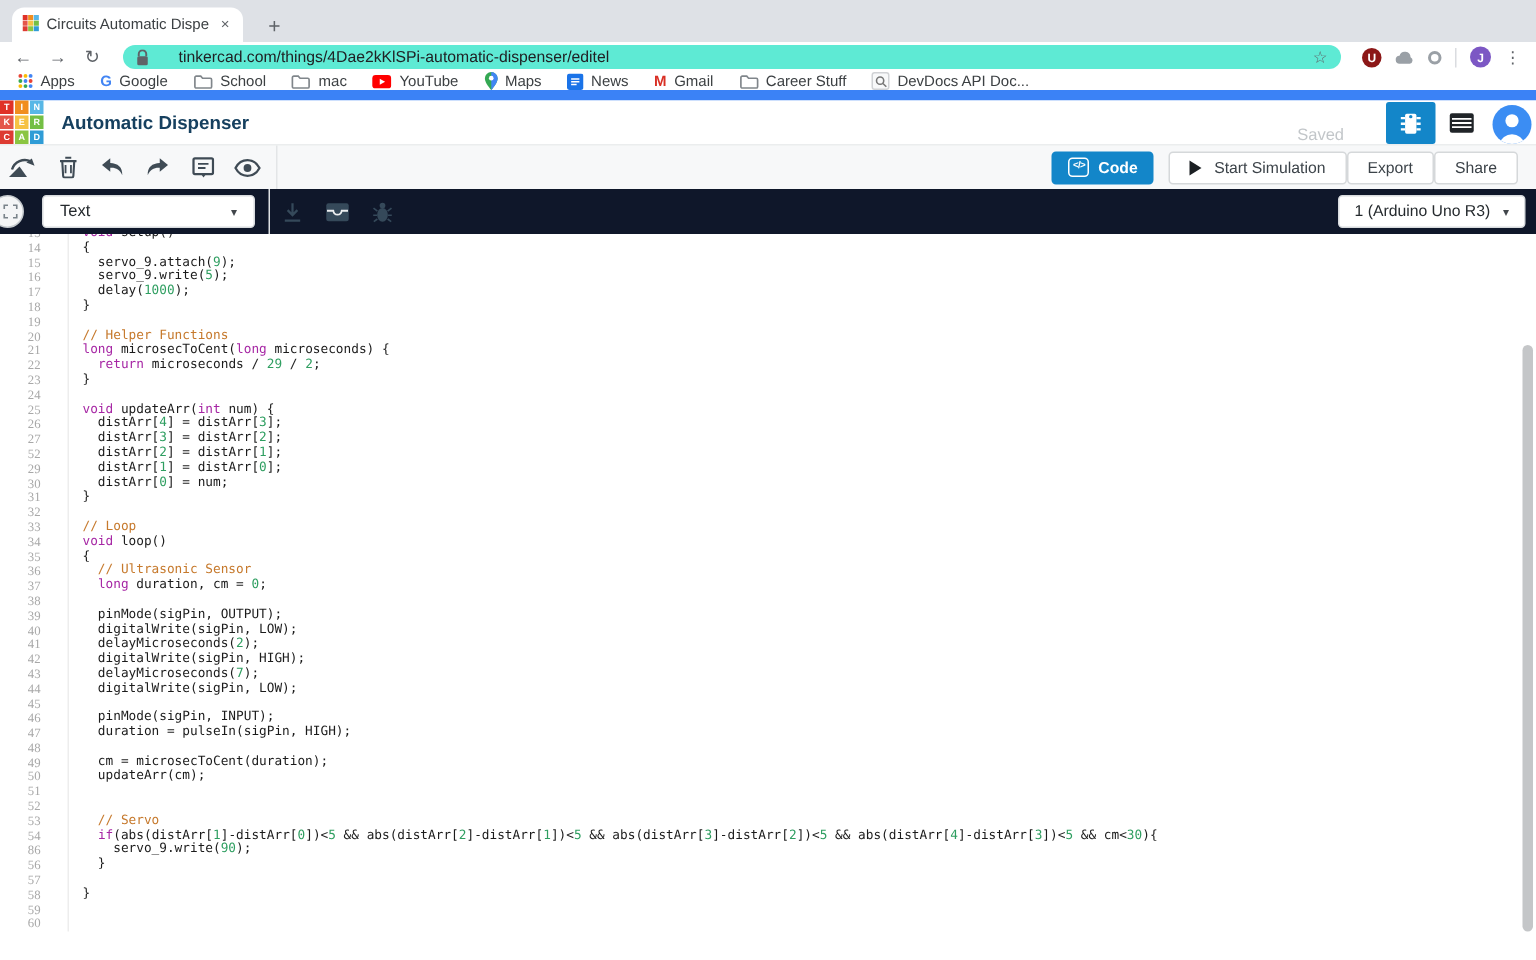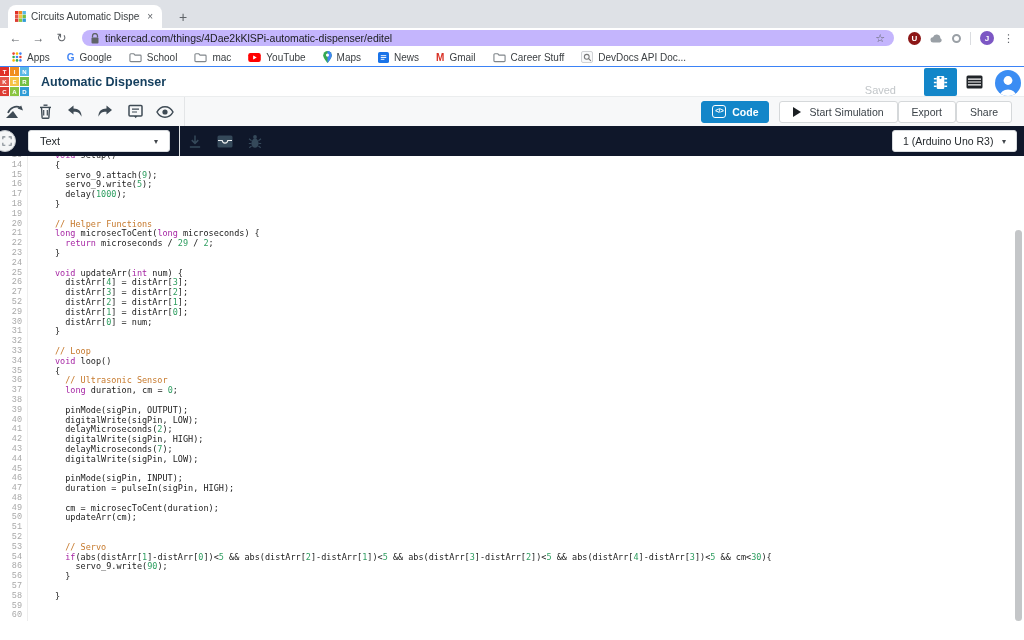--- a/index.html
+++ b/index.html
@@ -8,30 +8,30 @@
 
   
   .tabstrip{position:absolute;top:0;left:0;right:0;height:28px;background:#dee1e6;display:flex;align-items:flex-end}
   .tab{position:relative;margin-left:8px;width:154px;height:23px;background:#fff;border-radius:8px 8px 0 0;display:flex;align-items:center;padding:0 7px;gap:5px}
   .tab-title{flex:1;font-size:10px;color:#3c4043;white-space:nowrap;overflow:hidden}
   .tab-close{font-size:10px;color:#5f6368;padding:0 2px;cursor:pointer}
   .newtab{width:26px;height:23px;display:flex;align-items:center;justify-content:center;font-size:14px;color:#5f6368;margin-left:8px}
   .addressbar{position:absolute;top:28px;height:20px;left:0;right:0;background:#fff;display:flex;align-items:center}
   .nav-ic{width:23px;text-align:center;font-size:12px;color:#5f6368;cursor:pointer}
   .nav-ic:first-child{margin-left:4px}
-  .omnibox{height:16px;flex:1;margin-left:9px;background:#c4b5fd;border-radius:8px;display:flex;align-items:center;padding:0 9px;gap:6px}
+  .omnibox{height:16px;flex:1;margin-left:9px;background:#5eead4;border-radius:8px;display:flex;align-items:center;padding:0 9px;gap:20px}
   .url{font-size:10.5px;color:#202124;flex:1;white-space:nowrap;overflow:hidden}
   .star{font-size:11px;color:#5f6368;cursor:pointer}
   .extensions{display:flex;align-items:center;gap:9px;padding:0 10px 0 14px}
   .ext-badge{width:13px;height:13px;border-radius:50%;background:#8c1717;color:#fff;font-size:8px;font-weight:bold;display:flex;align-items:center;justify-content:center}
   .ring{display:inline-block;width:9px;height:9px;border:2px solid #9aa0a6;border-radius:50%}
   .vdiv{width:1px;height:13px;background:#dadce0}
   .profile{width:14px;height:14px;border-radius:50%;background:#7c57c4;color:#fff;font-size:8px;font-weight:bold;display:flex;align-items:center;justify-content:center}
   .more{font-size:11px;color:#5f6368}
-  .bookmarks{position:absolute;top:48px;height:19px;left:0;right:0;background:#fff;border-bottom:1px solid #3b82f6;display:flex;align-items:center;gap:17px;padding:0 12px;font-size:10px;color:#3c4043}
+  .bookmarks{position:absolute;top:48px;height:19px;left:0;right:0;background:#fff;border-bottom:7px solid #3b82f6;display:flex;align-items:center;gap:17px;padding:0 12px;font-size:10px;color:#3c4043}
   .bm{display:flex;align-items:center;gap:5px;white-space:nowrap;cursor:pointer}
   .bm .glyph{font-weight:bold;font-size:10px}
   .devdocs-box{display:inline-flex;align-items:center;justify-content:center;width:12px;height:12px;border:1px solid #d0d2d5;border-radius:2px;background:#f8f9fa}
 
   
   .tc-header{position:absolute;top:67px;height:29px;left:0;right:0;background:#fff;display:flex;align-items:center}
   .tc-logo{width:29px;height:29px;display:grid;grid-template-columns:repeat(3,1fr);grid-template-rows:repeat(3,1fr);gap:1px;cursor:pointer}
   .tc-tile{display:flex;align-items:center;justify-content:center;color:#fff;font-size:6px;font-weight:bold}
   .doc-title{margin-left:12px;font-size:12.5px;font-weight:bold;color:#16405f}
   .header-right{margin-left:auto;display:flex;align-items:flex-end;height:100%}
@@ -58,21 +58,21 @@
   .expand-btn{position:absolute;left:-6px;top:4px;width:22px;height:22px;border:1px solid #c3c8cc;border-radius:50%;background:#f4f5f6;display:flex;align-items:center;justify-content:flex-end;padding-right:3px;color:#7a838a;cursor:pointer}
   .select{height:22px;background:#fff;border:1px solid #d8dbde;border-radius:3px;display:inline-flex;align-items:center;font-size:11px;color:#24292d;cursor:pointer}
   .mode-select{margin-left:28px;width:142px;padding:0 11px;justify-content:space-between}
   .caret{font-size:8px;color:#41464b}
   .ct-div{width:1px;height:30px;background:#dee1e3;margin-left:9px}
   .ct-ic{width:30px;display:flex;justify-content:center;color:#35495a;cursor:pointer}
   .board-select{position:absolute;right:7px;top:4px;width:125px;padding:0 10px;justify-content:space-between;font-size:10.5px}
 
   
   .editor{position:absolute;top:156px;bottom:18px;left:0;right:0;background:#fff;overflow:hidden}
-  .gutter{position:absolute;top:-5px;left:0;width:28px;padding-right:5px;text-align:right;font-family:Liberation Mono, monospace;font-size:8.5px;line-height:9.8px;color:#a8a8a8;border-right:1px solid #ededed}
+  .gutter{position:absolute;top:-5px;left:0;width:46px;padding-right:18px;text-align:right;font-family:Liberation Serif, serif;font-size:8.5px;line-height:9.8px;color:#a8a8a8;border-right:1px solid #ededed}
   .gutter div{height:9.8px}
   .code{position:absolute;top:-5px;left:55px;font-family:"DejaVu Sans Mono",monospace;font-size:8.5px;line-height:9.8px;color:var(--c-txt,#1b1b1b);white-space:pre}
   .code div{height:9.8px}
   .tok-k{color:var(--c-kw,#a626a4)}
   .tok-n{color:var(--c-num,#2e9e60)}
   .tok-c{color:var(--c-com,#c6792c)}
   .scrollbar-thumb{position:absolute;right:2px;top:74px;width:7px;height:391px;background:#c4c6c8;border-radius:4px;cursor:pointer}
 
   
   .serialbar{position:absolute;bottom:0;height:18px;left:0;right:0;background:#f6f6f7;border-top:1px solid #dfe1e3;display:flex;align-items:center;font-size:10px;color:#3a3f44;cursor:pointer}

